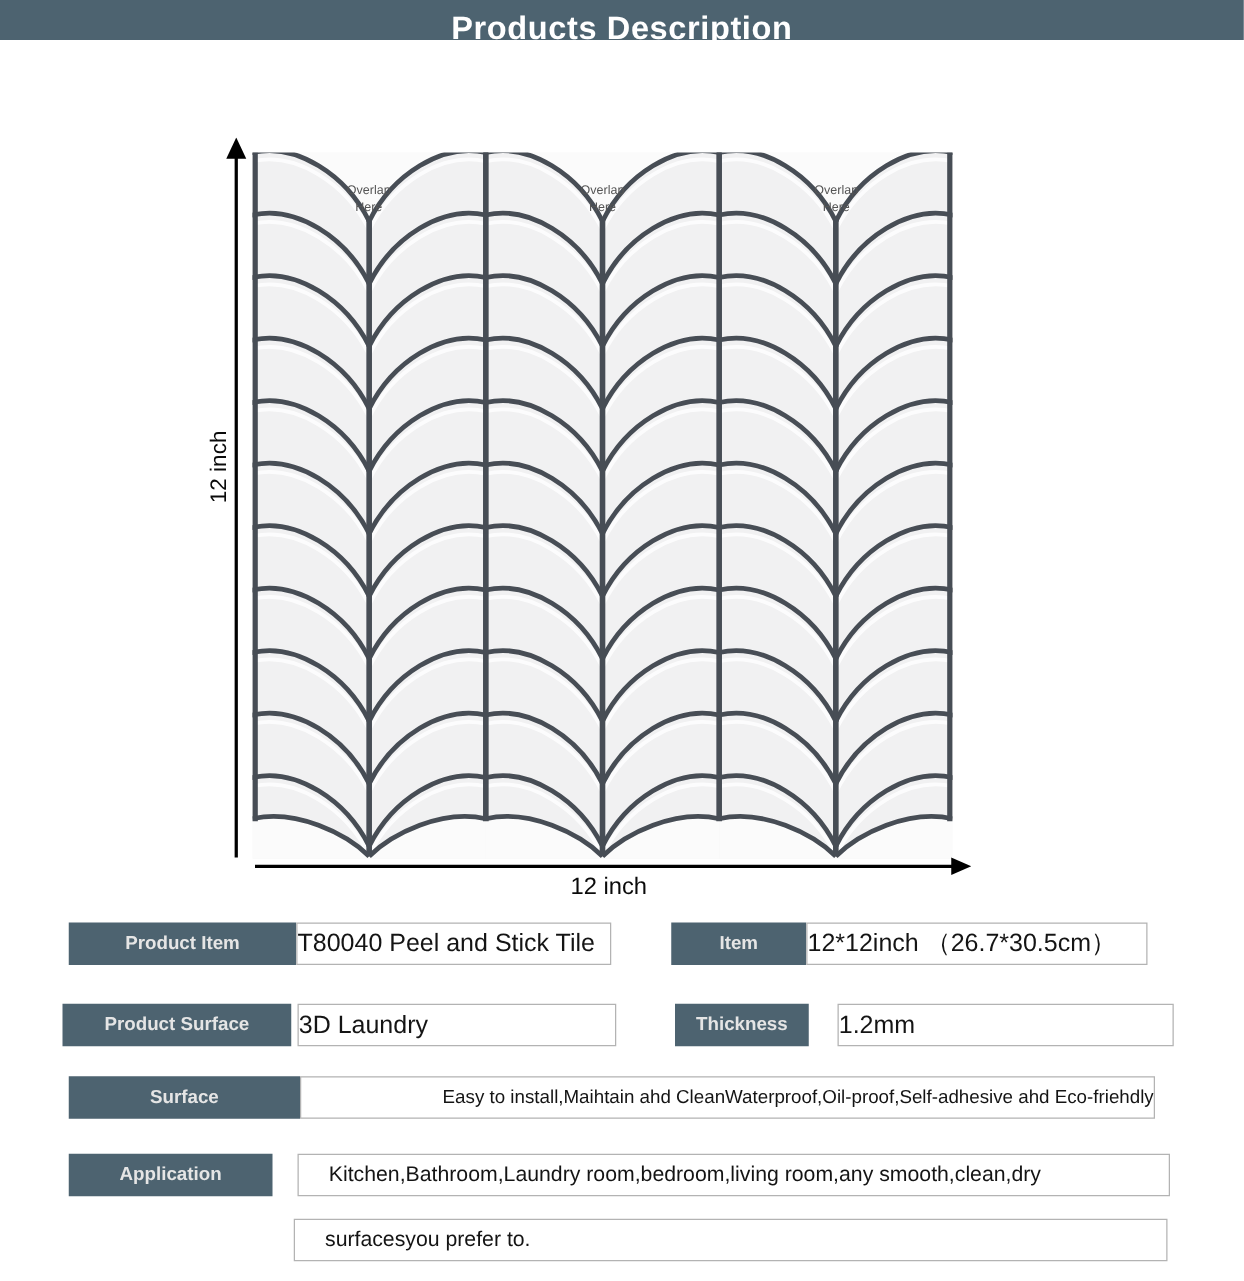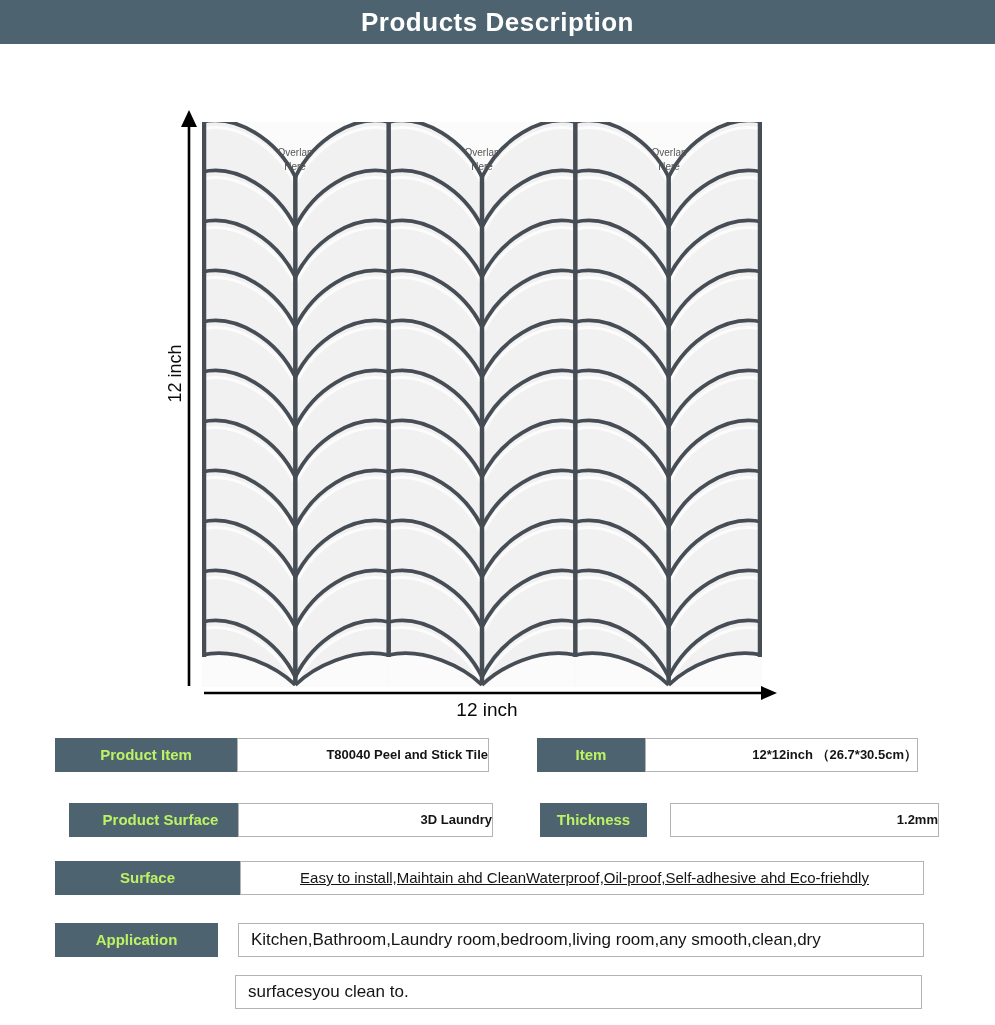--- a/index.html
+++ b/index.html
@@ -1,49 +1,49 @@
 <!DOCTYPE html>
 <html><head>
 <meta charset="utf-8">
 <style>
   html,body{margin:0;padding:0;}
   body{
     width:995px;height:1025px;position:relative;background:#ffffff;
     font-family:"Liberation Sans", sans-serif;overflow:hidden;
   }
   .header{
-    position:absolute;left:0;top:0;width:995px;height:44px;
+    position:absolute;left:0;top:0;width:995px;height:32px;
     background:var(--slate,#4d6370);color:#fff;text-align:center;
     font-size:26px;font-weight:bold;line-height:44px;letter-spacing:.5px;
   }
   .tile-wrap{position:absolute;left:202px;top:122px;width:560px;height:565px;}
   .tile-wrap svg{display:block;}
   .overlap-label{
     position:absolute;width:84px;text-align:center;font-size:10px;line-height:1.35;
     color:#555;white-space:pre-line;top:146px;
   }
   .arrow{position:absolute;}
   .dim-label{position:absolute;color:#0a0a0a;}
   .dim-label.vert{
     left:144px;top:363px;width:62px;text-align:center;font-size:18px;
     transform:rotate(-90deg);
   }
   .dim-label.horiz{left:427px;top:699px;width:120px;text-align:center;font-size:19px;}
   .spec-label{
-    position:absolute;background:var(--slate,#4d6370);color:#bef264;
+    position:absolute;background:var(--slate,#4d6370);color:#e5e5e5;
     font-weight:bold;font-size:15px;text-align:center;height:34px;line-height:34px;
   }
   .spec-value{
     position:absolute;background:#fff;border:1px solid var(--box-border,#b3b3b3);
     color:#141414;height:32px;line-height:32px;box-sizing:content-box;
     white-space:nowrap;overflow:hidden;
   }
-  .v-center{text-align:right;font-weight:bold;font-size:13px;}
-  .v-left{text-align:center;font-size:15px;padding-left:5px;text-decoration:underline;}
-  .v-left-lg{text-align:left;font-size:17px;padding-left:12px;}
+  .v-center{text-align:left;font-weight:normal;font-size:20px;}
+  .v-left{text-align:right;font-size:15px;padding-left:5px;}
+  .v-left-lg{text-align:left;font-size:17px;padding-left:24px;}
 </style>
 </head>
 <body style="--slate: #4d6370; --box-border: #b3b3b3;">
 
 <div class="header">
   <span>Products Description</span>
 </div>
 
 <div class="tile-wrap">
   <svg width="560" height="565" viewBox="0 0 560 565" xmlns="http://www.w3.org/2000/svg">
@@ -219,24 +219,24 @@
   <line x1="0" y1="8" x2="560" y2="8" stroke="#000" stroke-width="2.6"></line>
   <polygon points="557,1 573,8 557,15" fill="#000"></polygon>
 </svg>
 <div class="dim-label horiz">12 inch</div>
 
 <div class="spec-label" style="left:55px;top:738px;width:182px">Product Item</div>
 <div class="spec-value v-center" style="left:237px;top:738px;width:250px">T80040 Peel and Stick Tile</div>
 <div class="spec-label" style="left:537px;top:738px;width:108px">Item</div>
 <div class="spec-value v-center" style="left:645px;top:738px;width:271px">12*12inch （26.7*30.5cm）</div>
 
-<div class="spec-label" style="left:69px;top:803px;width:183px">Product Surface</div>
+<div class="spec-label" style="left:50px;top:803px;width:183px">Product Surface</div>
 <div class="spec-value v-center" style="left:238px;top:803px;width:253px">3D Laundry</div>
 <div class="spec-label" style="left:540px;top:803px;width:107px">Thickness</div>
 <div class="spec-value v-center" style="left:670px;top:803px;width:267px">1.2mm</div>
 
 <div class="spec-label" style="left:55px;top:861px;width:185px">Surface</div>
 <div class="spec-value v-left" style="left:240px;top:861px;width:677px">Easy to install,Maihtain ahd CleanWaterproof,Oil-proof,Self-adhesive ahd Eco-friehdly</div>
 
 <div class="spec-label" style="left:55px;top:923px;width:163px">Application</div>
 <div class="spec-value v-left-lg" style="left:238px;top:923px;width:672px">Kitchen,Bathroom,Laundry room,bedroom,living room,any smooth,clean,dry</div>
 
-<div class="spec-value v-left-lg" style="left:235px;top:975px;width:673px">surfacesyou clean to.</div>
+<div class="spec-value v-left-lg" style="left:235px;top:975px;width:673px">surfacesyou prefer to.</div>
 
 </body></html>

